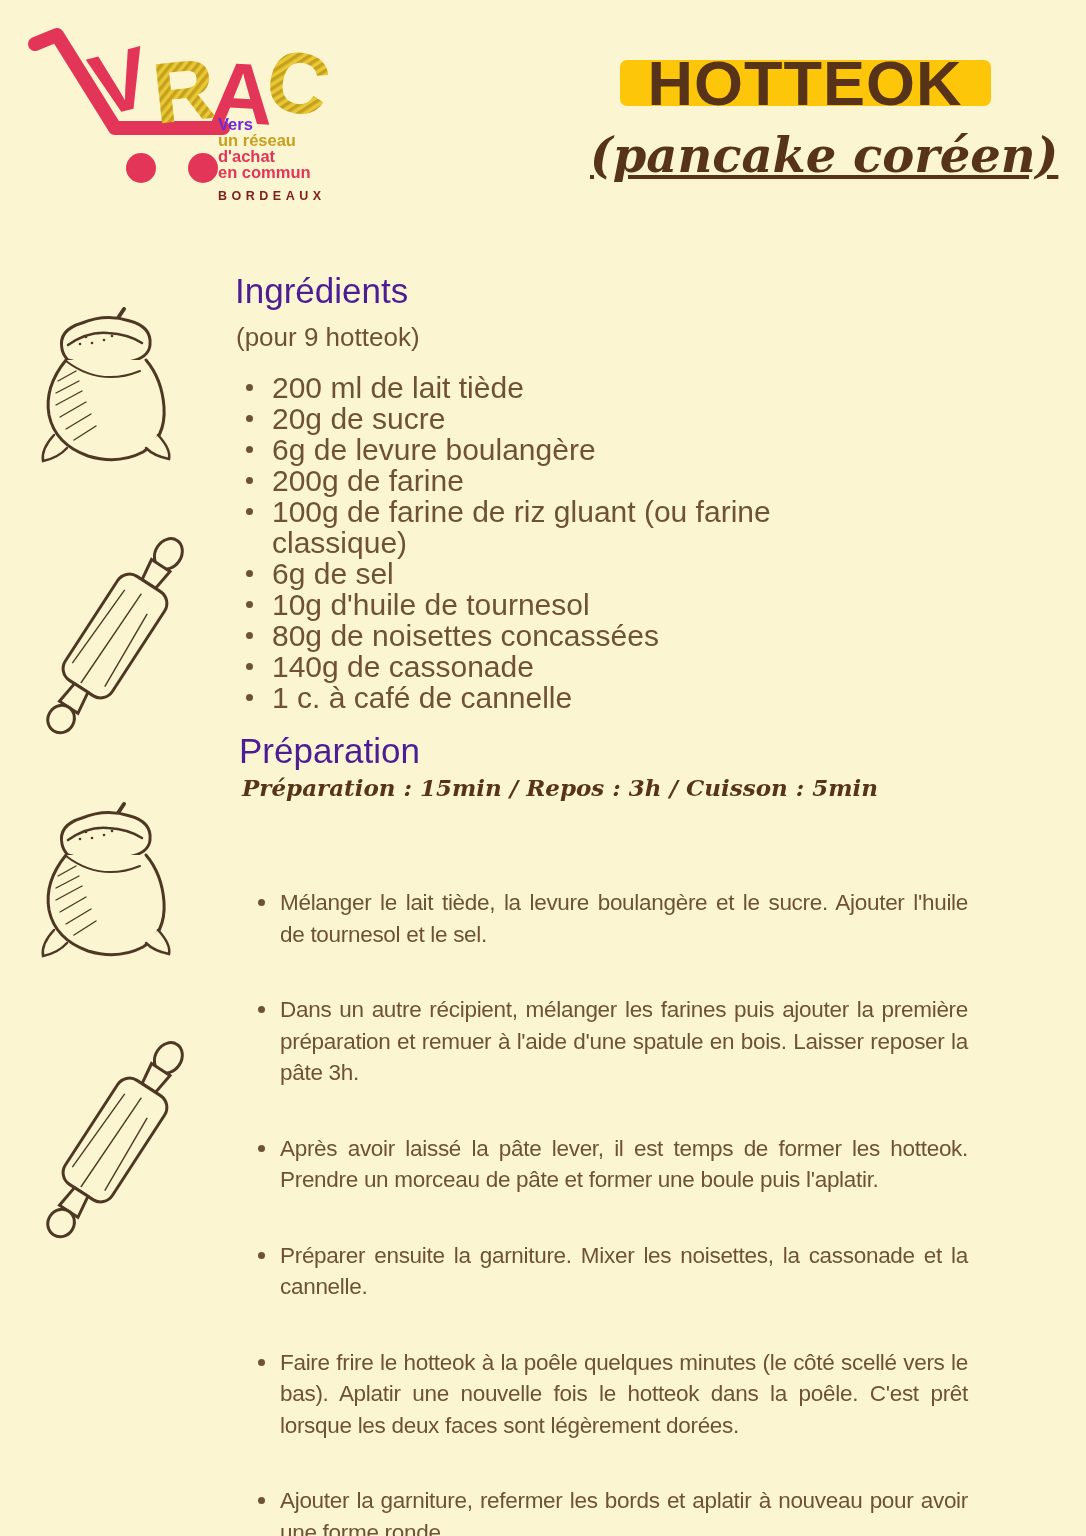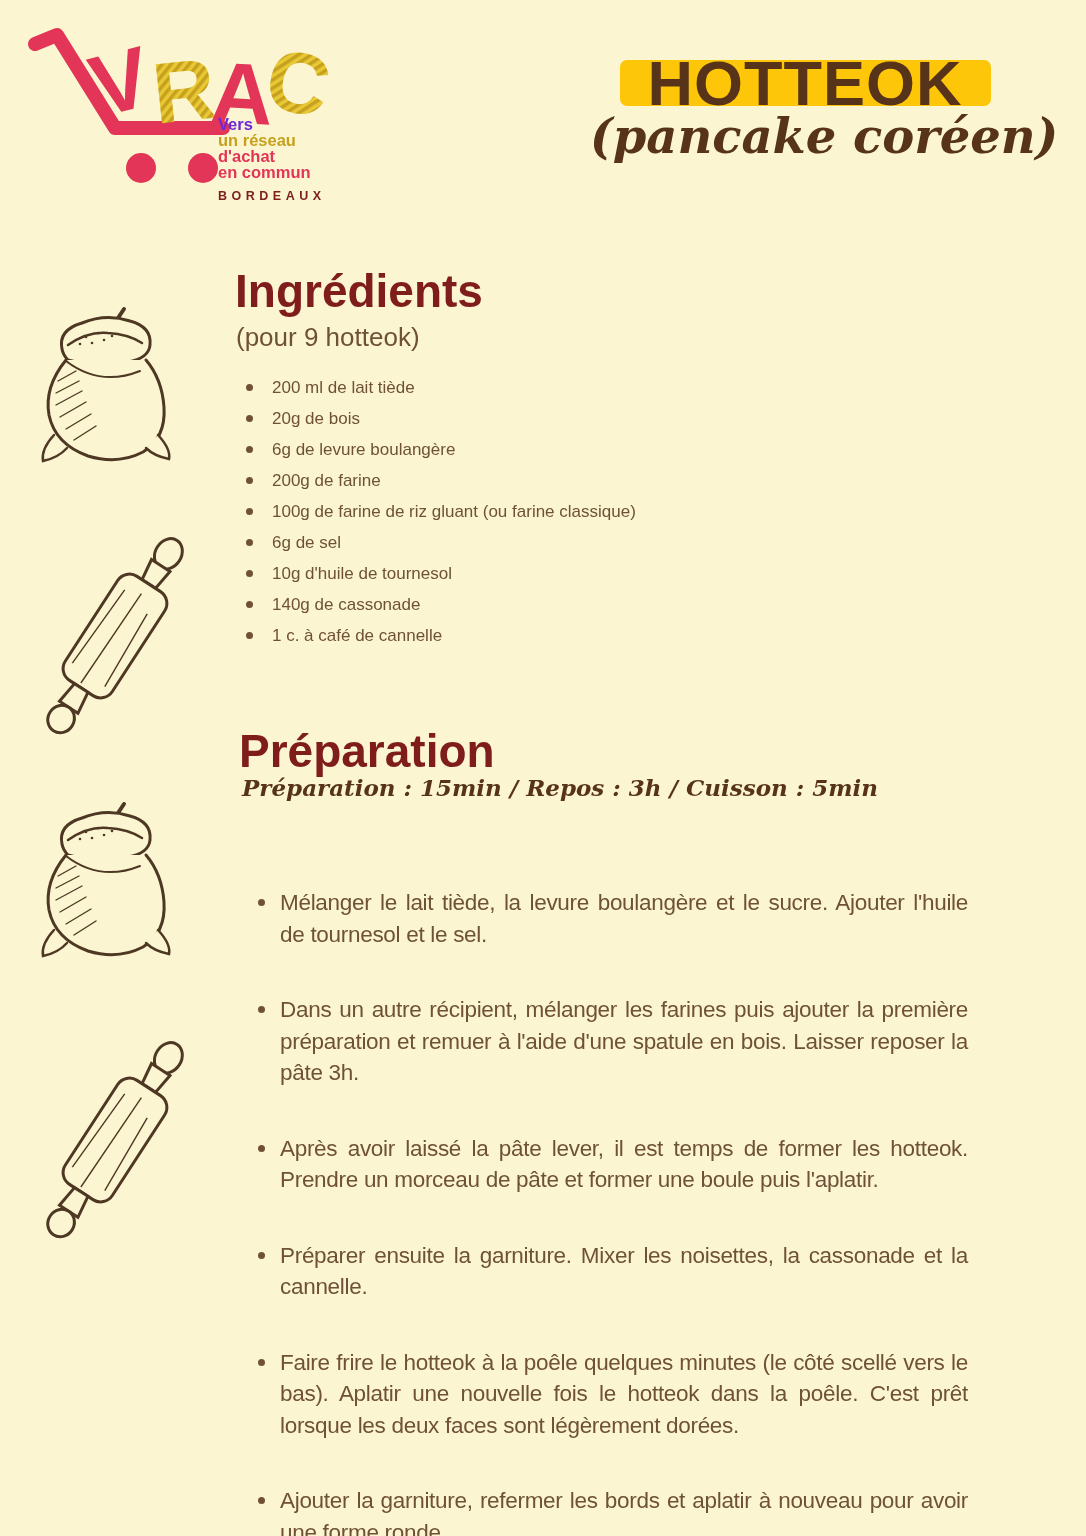--- a/index.html
+++ b/index.html
@@ -32,50 +32,51 @@
   .title-highlight{
     display:inline-block;
     background:#FDC608;
     color:#573419;
     font-size:63px;font-weight:800;letter-spacing:1px;
     line-height:46px;padding:0 28px;
     white-space:nowrap;
     border-radius:7px;
   }
   .title-sub{
-    margin-top:1px;
+    margin-top:20px;
     color:#573419;
     font-family:"DejaVu Serif", serif;
     font-style:italic;font-weight:700;
     font-size:48px;line-height:52px;
     white-space:nowrap;
+    text-decoration:underline;
   }
   
   .sec-heading{
     position:absolute;left:235px;
-    color:#7f1d1d;font-size:46px;font-weight:700;line-height:38px;
+    color:#4c1d95;font-size:35px;font-weight:400;line-height:38px;
   }
   #ingredients-heading{top:272px;}
   #preparation-heading{top:728px;}
   .serving-note{
     position:absolute;left:236px;top:322px;
     color:#6F5138;font-size:26px;
   }
   .timing-line{
     position:absolute;left:242px;top:774px;
     color:#573419;
     font-family:"DejaVu Serif", serif;
     font-style:italic;font-weight:700;
     font-size:23px;
   }
   
   ul{list-style:none;margin:0;padding:0;}
   .ingredient-list{
     position:absolute;left:235px;top:372px;width:640px;
-    color:#6F5138;font-size:17px;line-height:31px;
+    color:#6F5138;font-size:30px;line-height:31px;
   }
   .ingredient-list li{position:relative;padding-left:37px;}
   .ingredient-list li::before{
     content:"";position:absolute;left:11px;top:12px;
     width:7px;height:7px;border-radius:50%;background:#6F5138;
   }
   .steps-list{
     position:absolute;left:242px;top:843px;width:726px;
     color:#6F5138;font-size:22.5px;line-height:31.5px;
     letter-spacing:-0.3px;
@@ -221,26 +222,27 @@
           <path d="M92,72 L90,180"></path>
       </g>
     </g>
   </svg>
 
   <h2 id="ingredients-heading" class="sec-heading" style="margin:0;">Ingrédients</h2>
   <div class="serving-note">(pour 9 hotteok)</div>
 
   <ul class="ingredient-list">
     <li>200 ml de lait tiède</li>
-    <li>20g de bois</li>
+    <li>20g de sucre</li>
     <li>6g de levure boulangère</li>
     <li>200g de farine</li>
     <li>100g de farine de riz gluant (ou farine classique)</li>
     <li>6g de sel</li>
     <li>10g d'huile de tournesol</li>
+    <li>80g de noisettes concassées</li>
     <li>140g de cassonade</li>
     <li>1 c. à café de cannelle</li>
   </ul>
 
   <h2 id="preparation-heading" class="sec-heading" style="margin:4px;text-align:right;">Préparation</h2>
   <div class="timing-line">Préparation : 15min / Repos : 3h / Cuisson : 5min</div>
 
   <ul class="steps-list">
     <li>Mélanger le lait tiède, la levure boulangère et le sucre. Ajouter l'huile de tournesol et le sel.</li>
     <li>Dans un autre récipient, mélanger les farines puis ajouter la première préparation et remuer à l'aide d'une spatule en bois. Laisser reposer la pâte 3h.</li>

